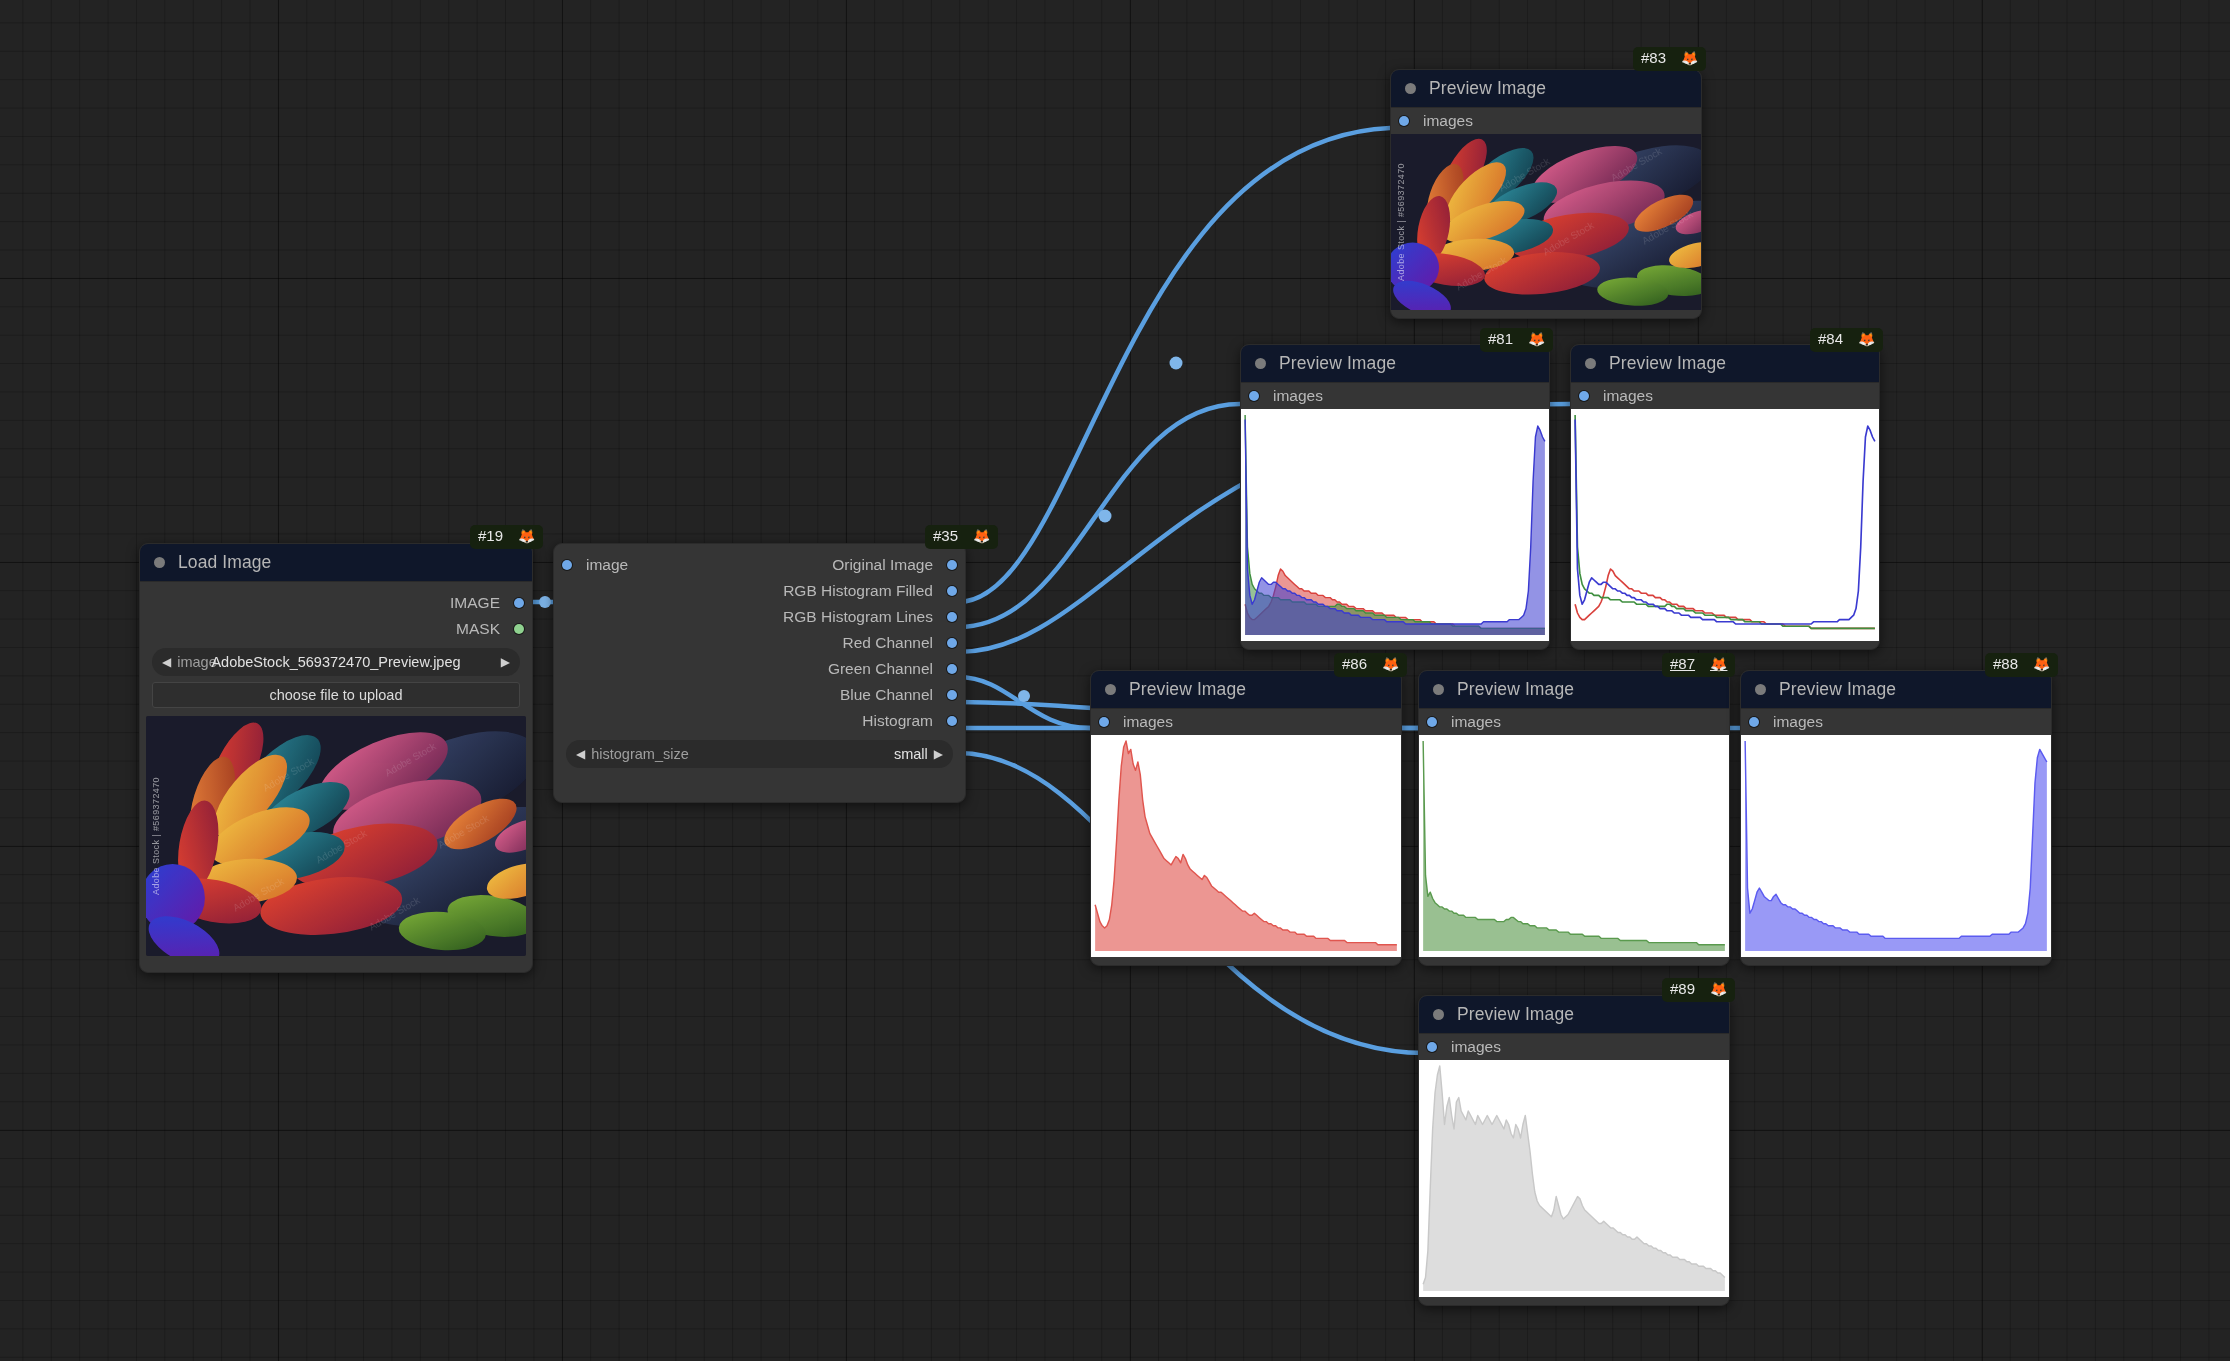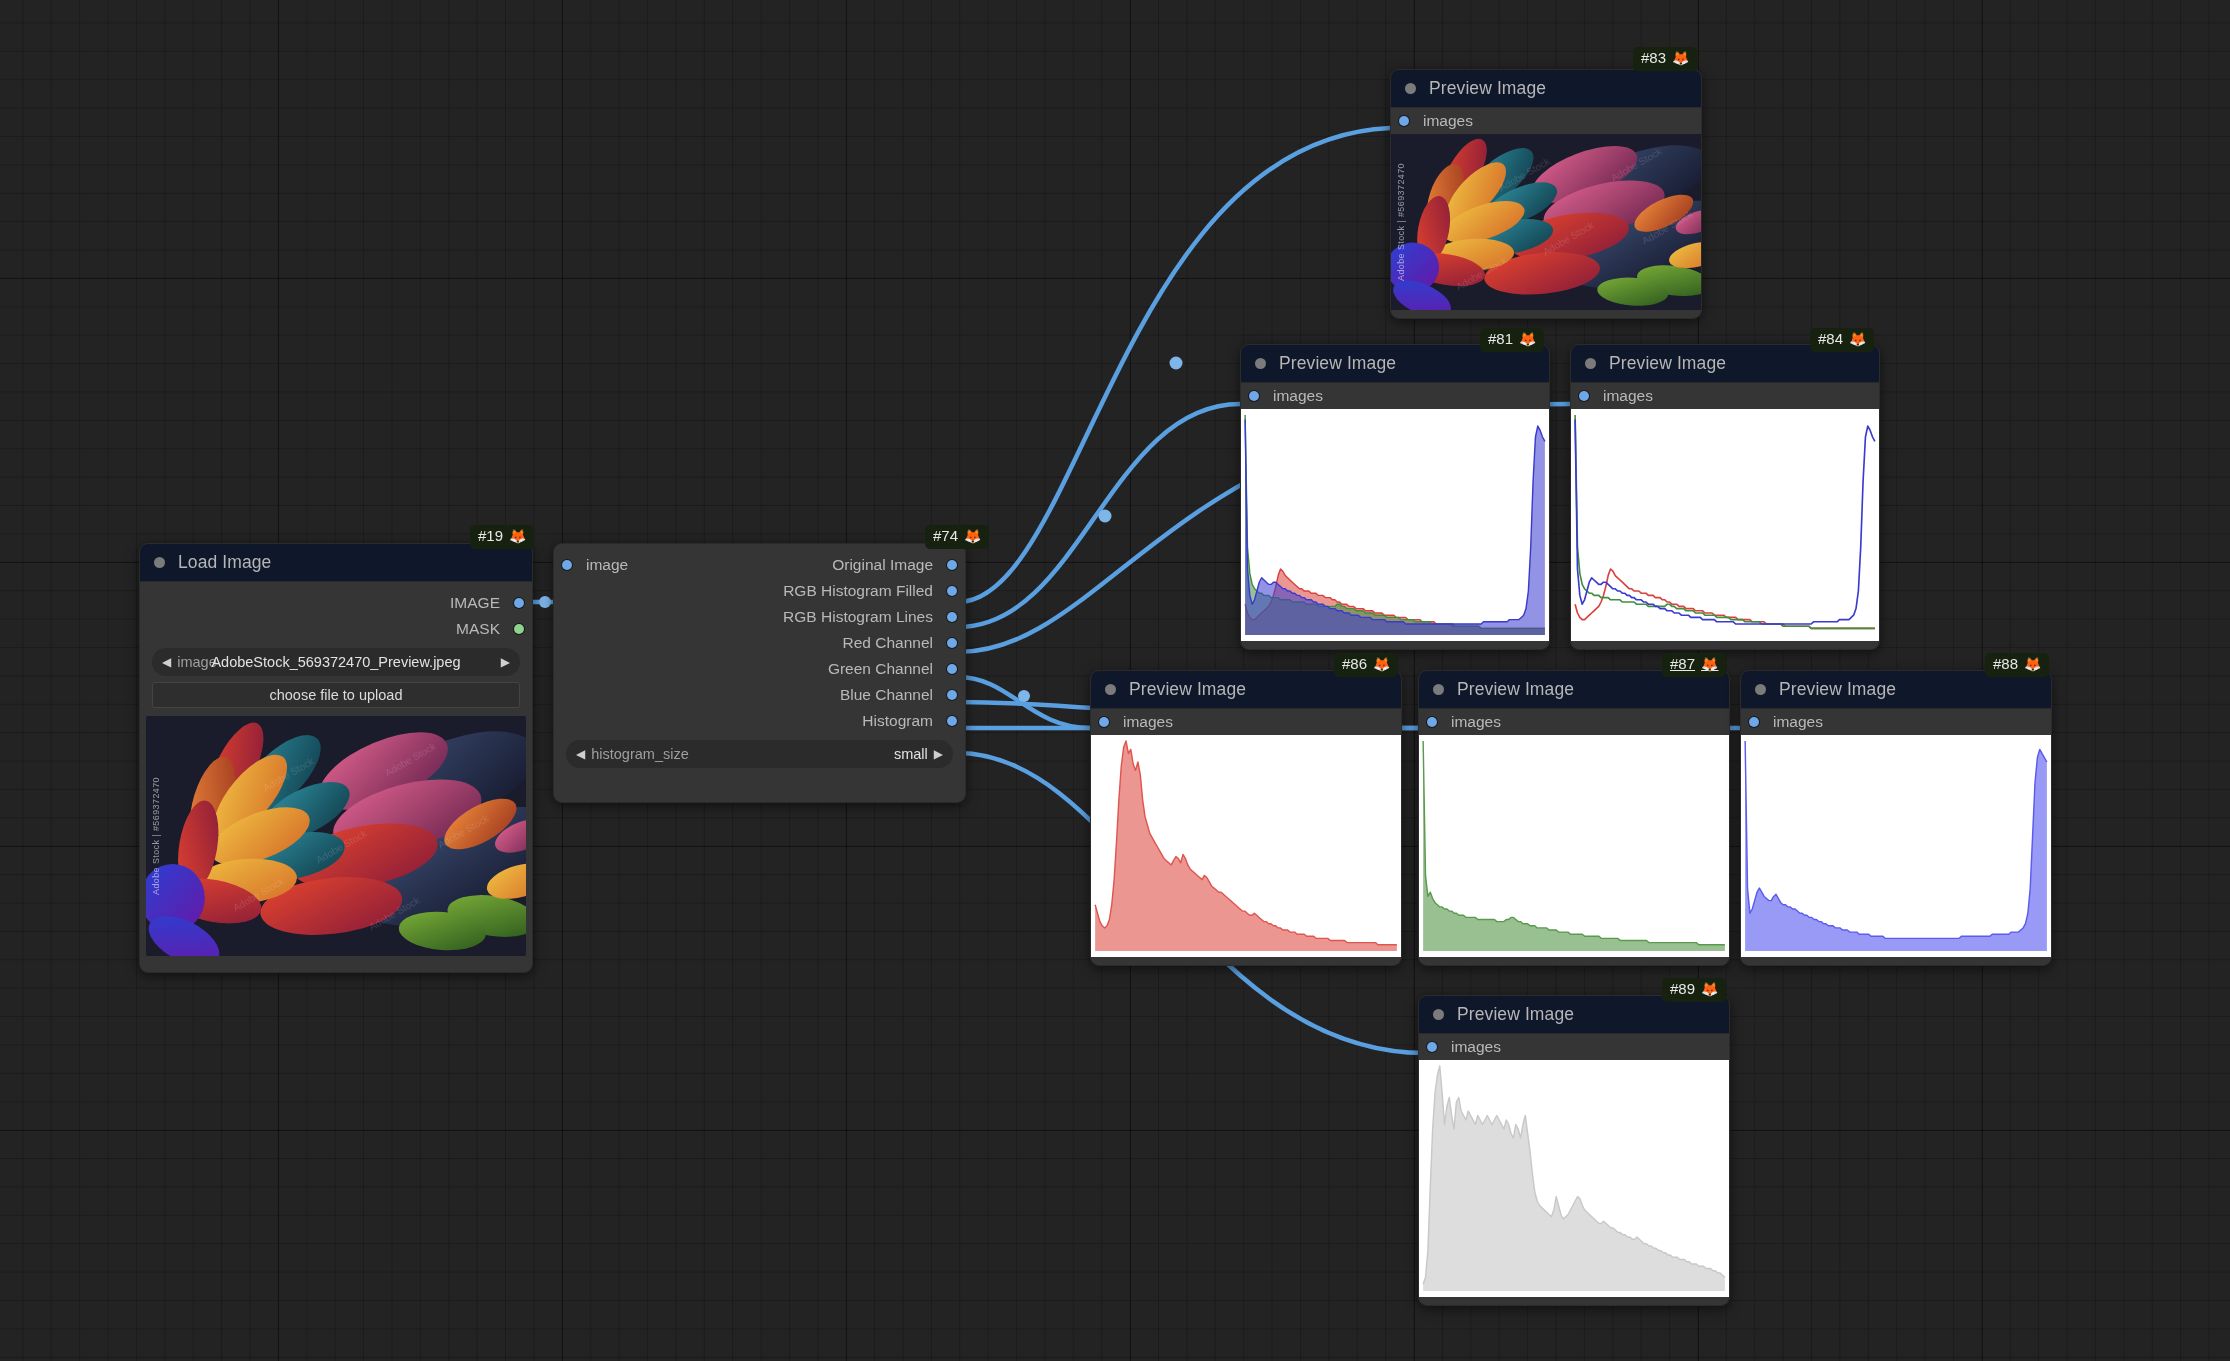--- a/index.html
+++ b/index.html
@@ -48,21 +48,21 @@
   }
   .node-body { padding: 8px 0 0 0; position: relative; }
 
   .badge {
     position: absolute;
     background: #16210f;
     color: #e8e8e8;
     font-size: 15px;
     border-radius: 5px;
     padding: 2px 8px 3px 8px;
-    display: flex; align-items: center; gap: 6px;
+    display: flex; align-items: center; gap: 15px;
     line-height: 1.25;
     z-index: 6;
     white-space: nowrap;
   }
   .badge .fox { font-size: 14px; line-height: 1; }
 
   
   .port-row {
     display: flex; align-items: center;
     height: 26px; position: relative; padding: 0 14px;
@@ -266,21 +266,21 @@
         <span class="wm-tile" style="left:62%; top:16%;">Adobe Stock</span>
         <span class="wm-tile" style="left:44%; top:52%;">Adobe Stock</span>
         <span class="wm-tile" style="left:76%; top:46%;">Adobe Stock</span>
         <span class="wm-tile" style="left:22%; top:72%;">Adobe Stock</span>
         <span class="wm-tile" style="left:58%; top:80%;">Adobe Stock</span>
       </div>
     </div>
   </div>
 
   <div class="badge" style="left:925px; top:525px;">
-    <span>#74</span>
+    <span>#35</span>
     <span class="fox">🦊</span>
   </div>
   <div class="node" id="node-74" style="left:553px; top:543px; width:413px; height:260px;">
     <div class="node-body">
       <div style="position:relative;">
         <div class="port-row in" style="position:absolute; top:0; left:0; right:0;">
           <span class="dot blue in"></span>
           <span class="port-label">image</span>
         </div>
         <div class="port-row out">

